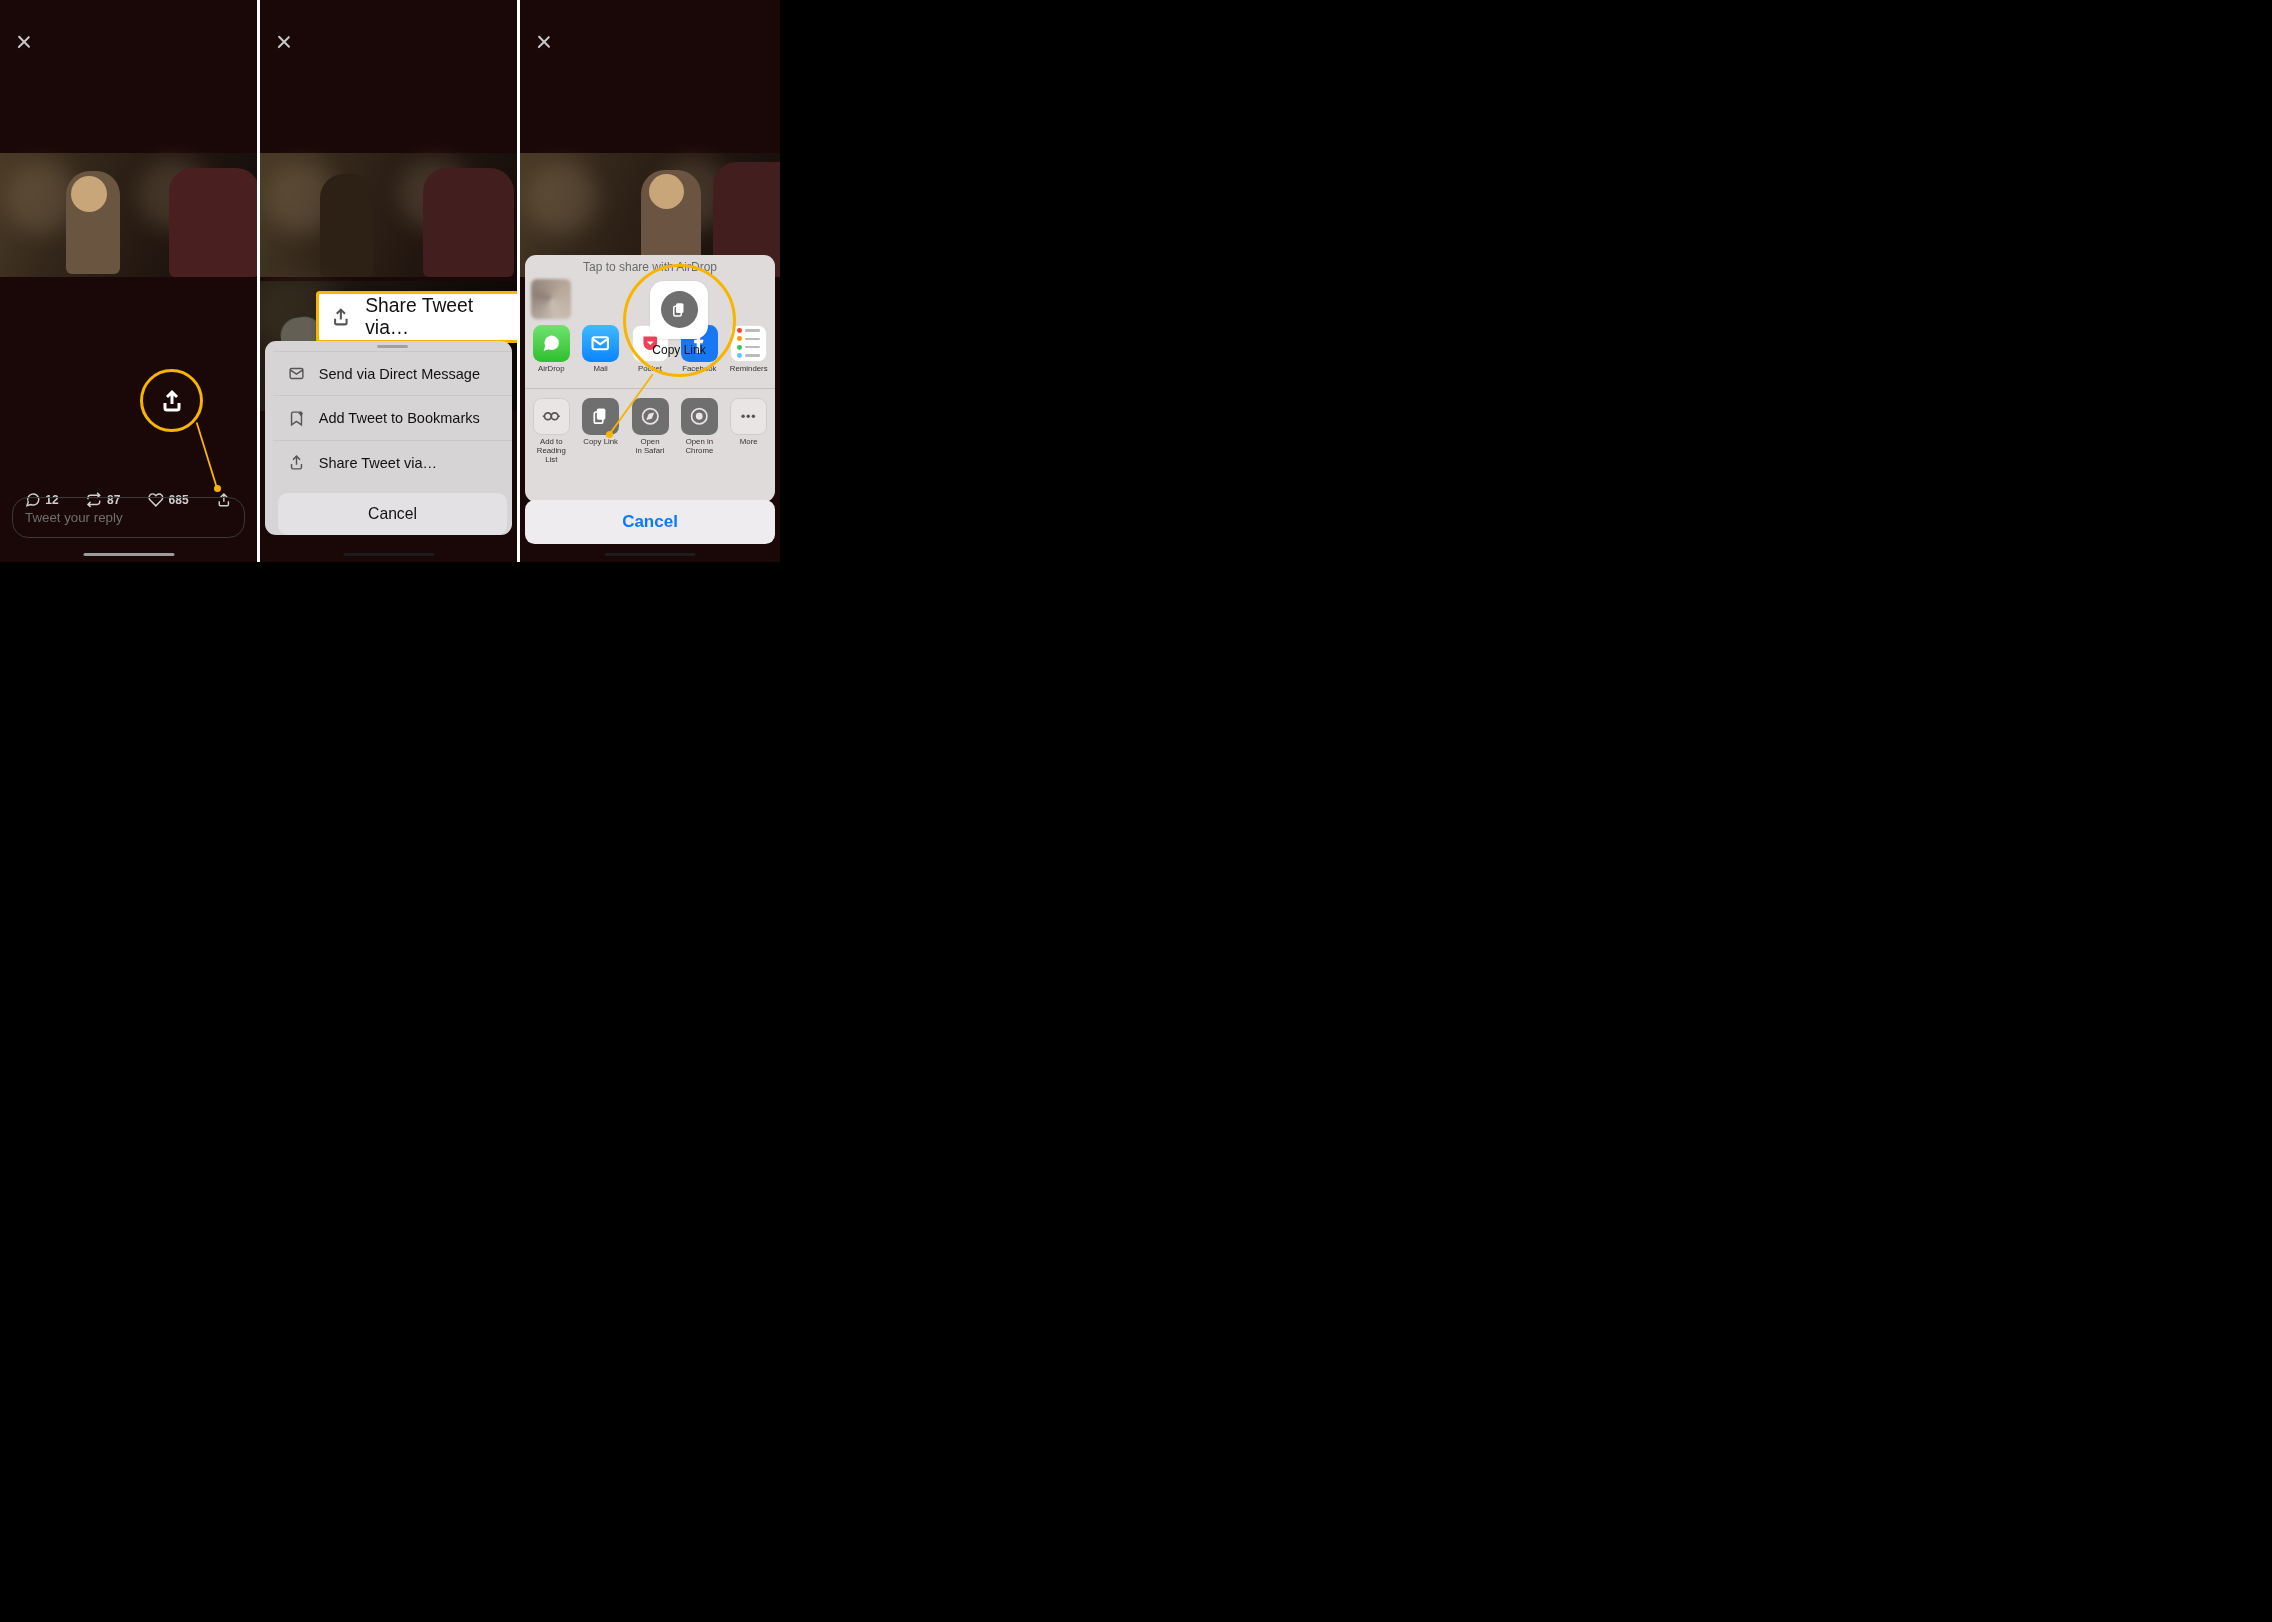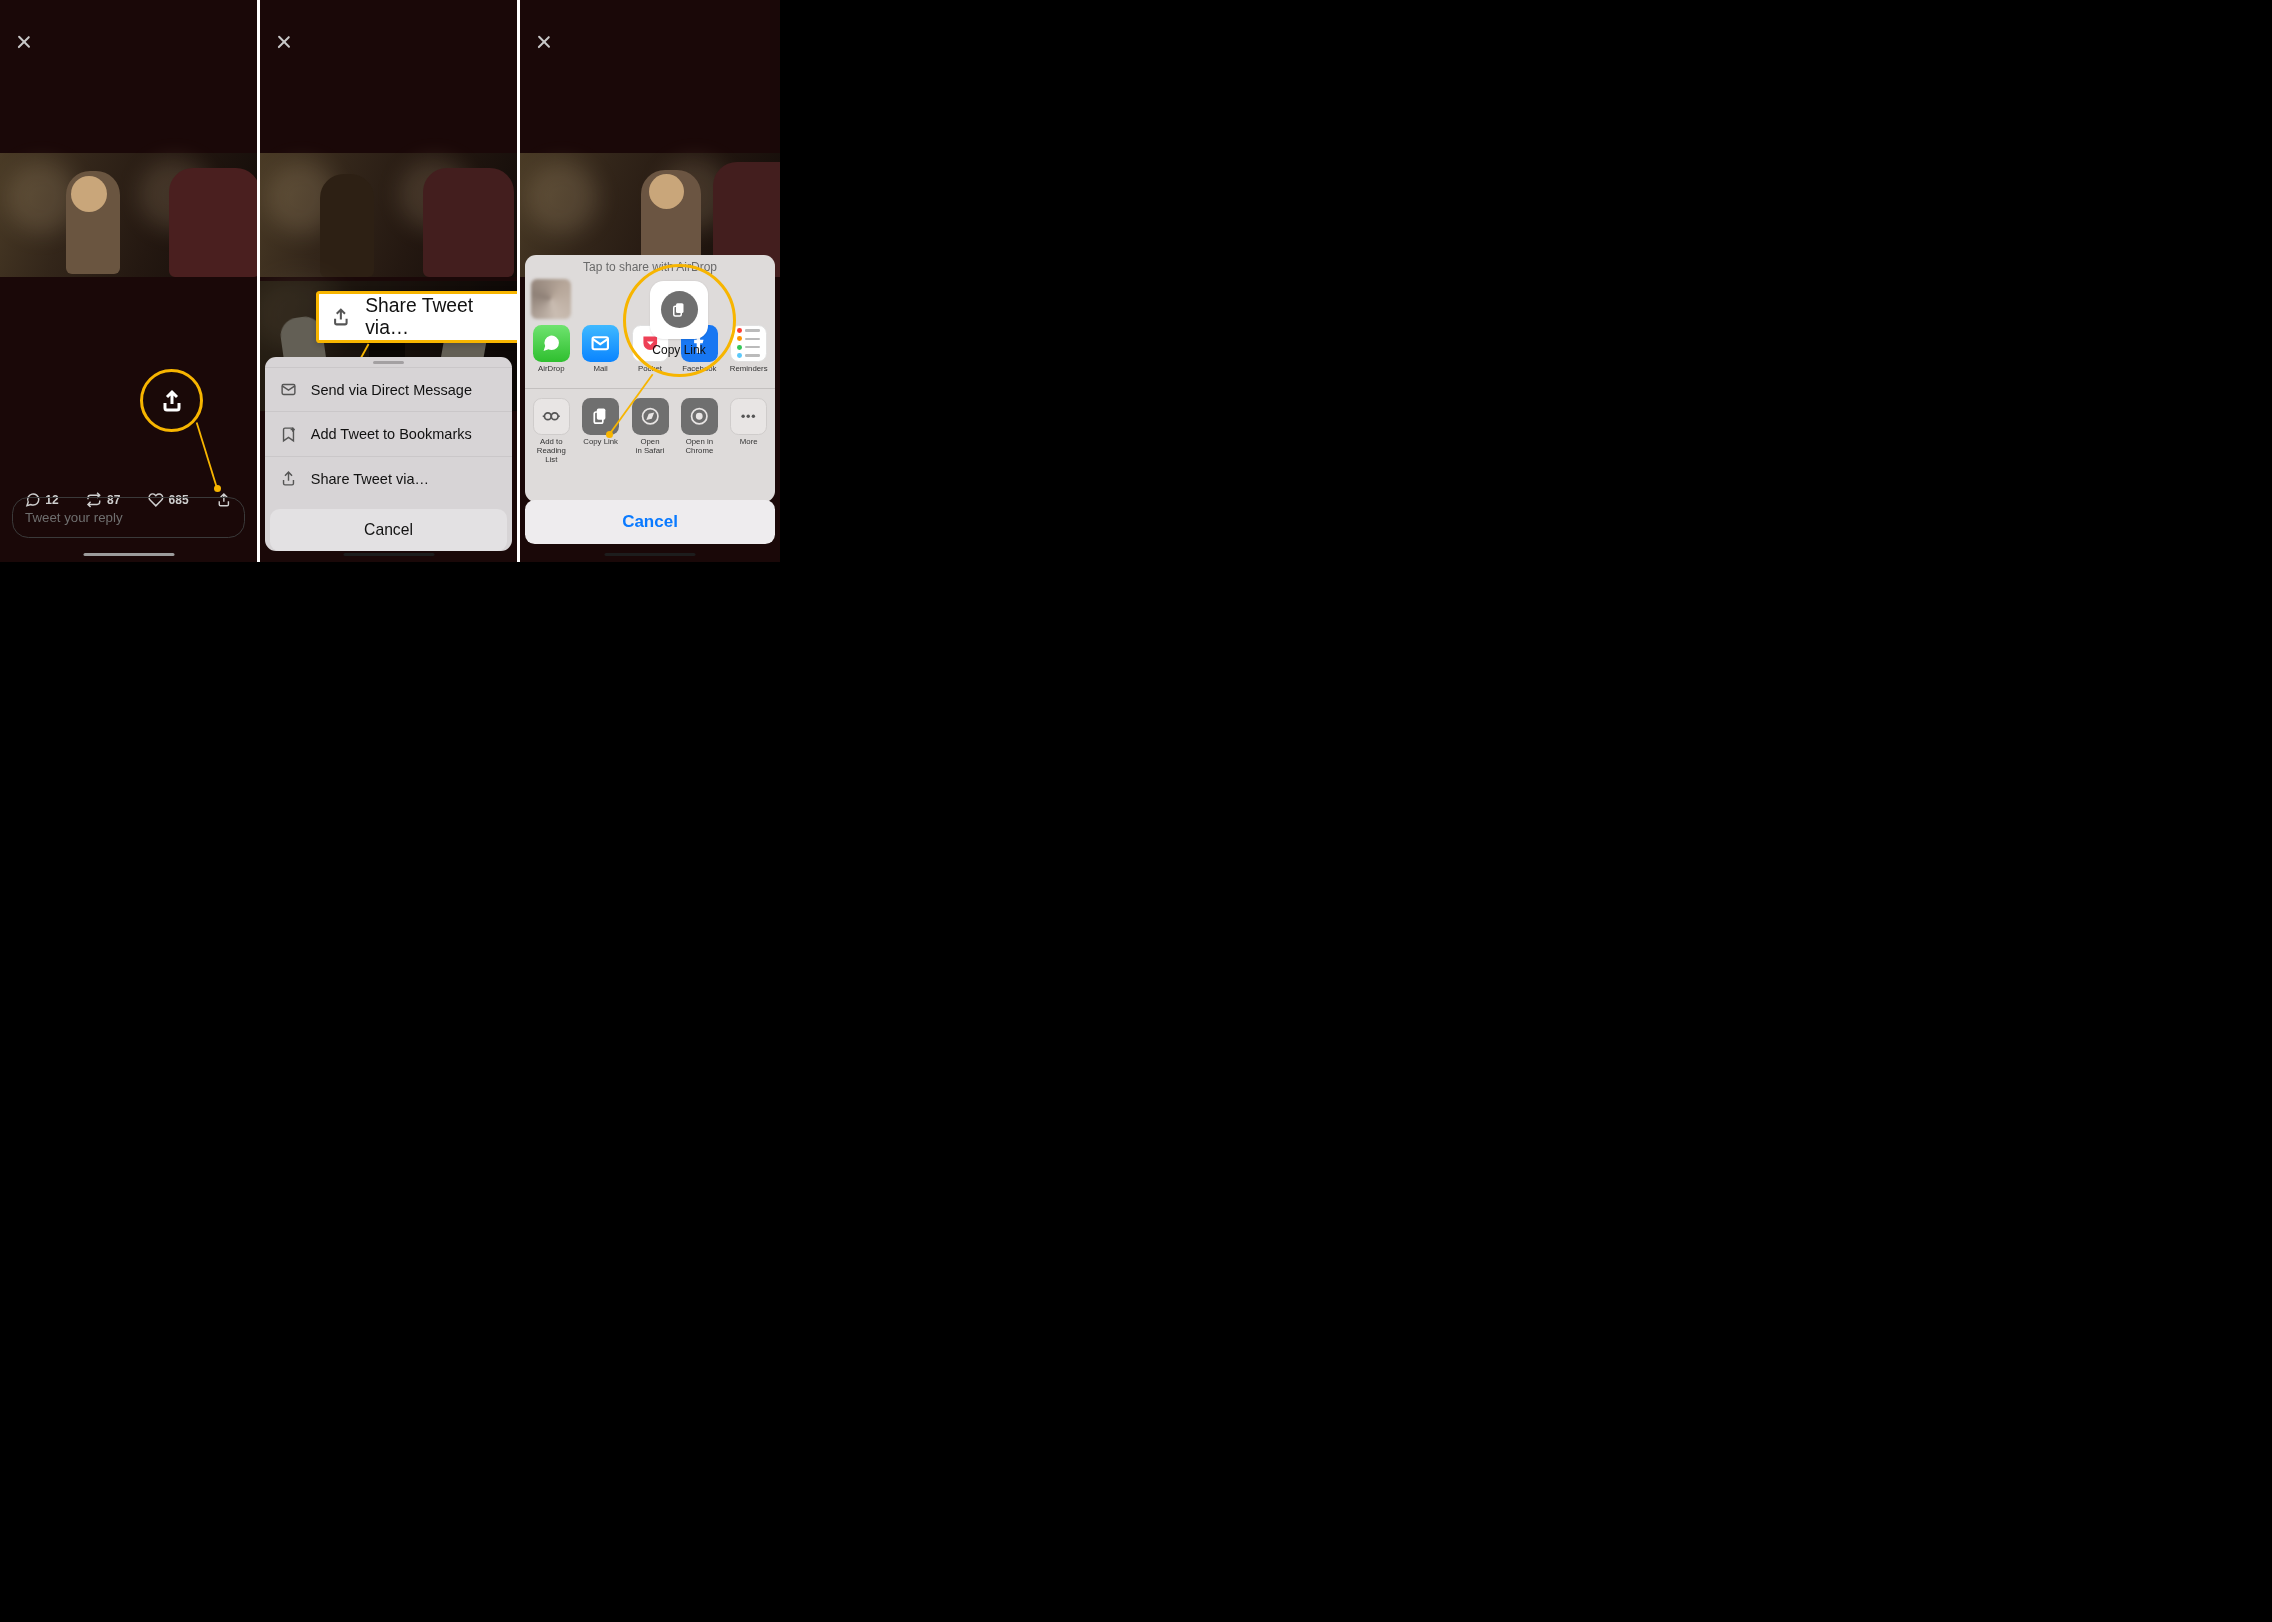--- a/index.html
+++ b/index.html
@@ -170,21 +170,21 @@
       <svg viewBox="0 0 24 24">
           <path d="M12 3v12M7 8l5-5 5 5M5 14v5a2 2 0 0 0 2 2h10a2 2 0 0 0 2-2v-5"></path>
         </svg>
       <span>Share Tweet via…</span>
     </div>
     <svg class="connector" style="left:0;top:0;width:260px;height:562px" viewBox="0 0 431 931" width="260" height="562">
       <line x1="180" y1="570" x2="62" y2="785"></line>
     </svg>
     <div class="dot" style="left:34px; top:470px;"></div>
 
-    <div class="sheet" style="bottom:11px;">
+    <div class="sheet" style="bottom:27px;padding-left:8px;">
       <div class="drag-handle"></div>
       <div class="row">
         <svg viewBox="0 0 24 24">
             <rect x="3" y="5" width="18" height="14" rx="2"></rect>
             <path d="M3 7l9 6 9-6"></path>
           </svg>
         <span>Send via Direct Message</span>
       </div>
       <div class="row">
         <svg viewBox="0 0 24 24">

